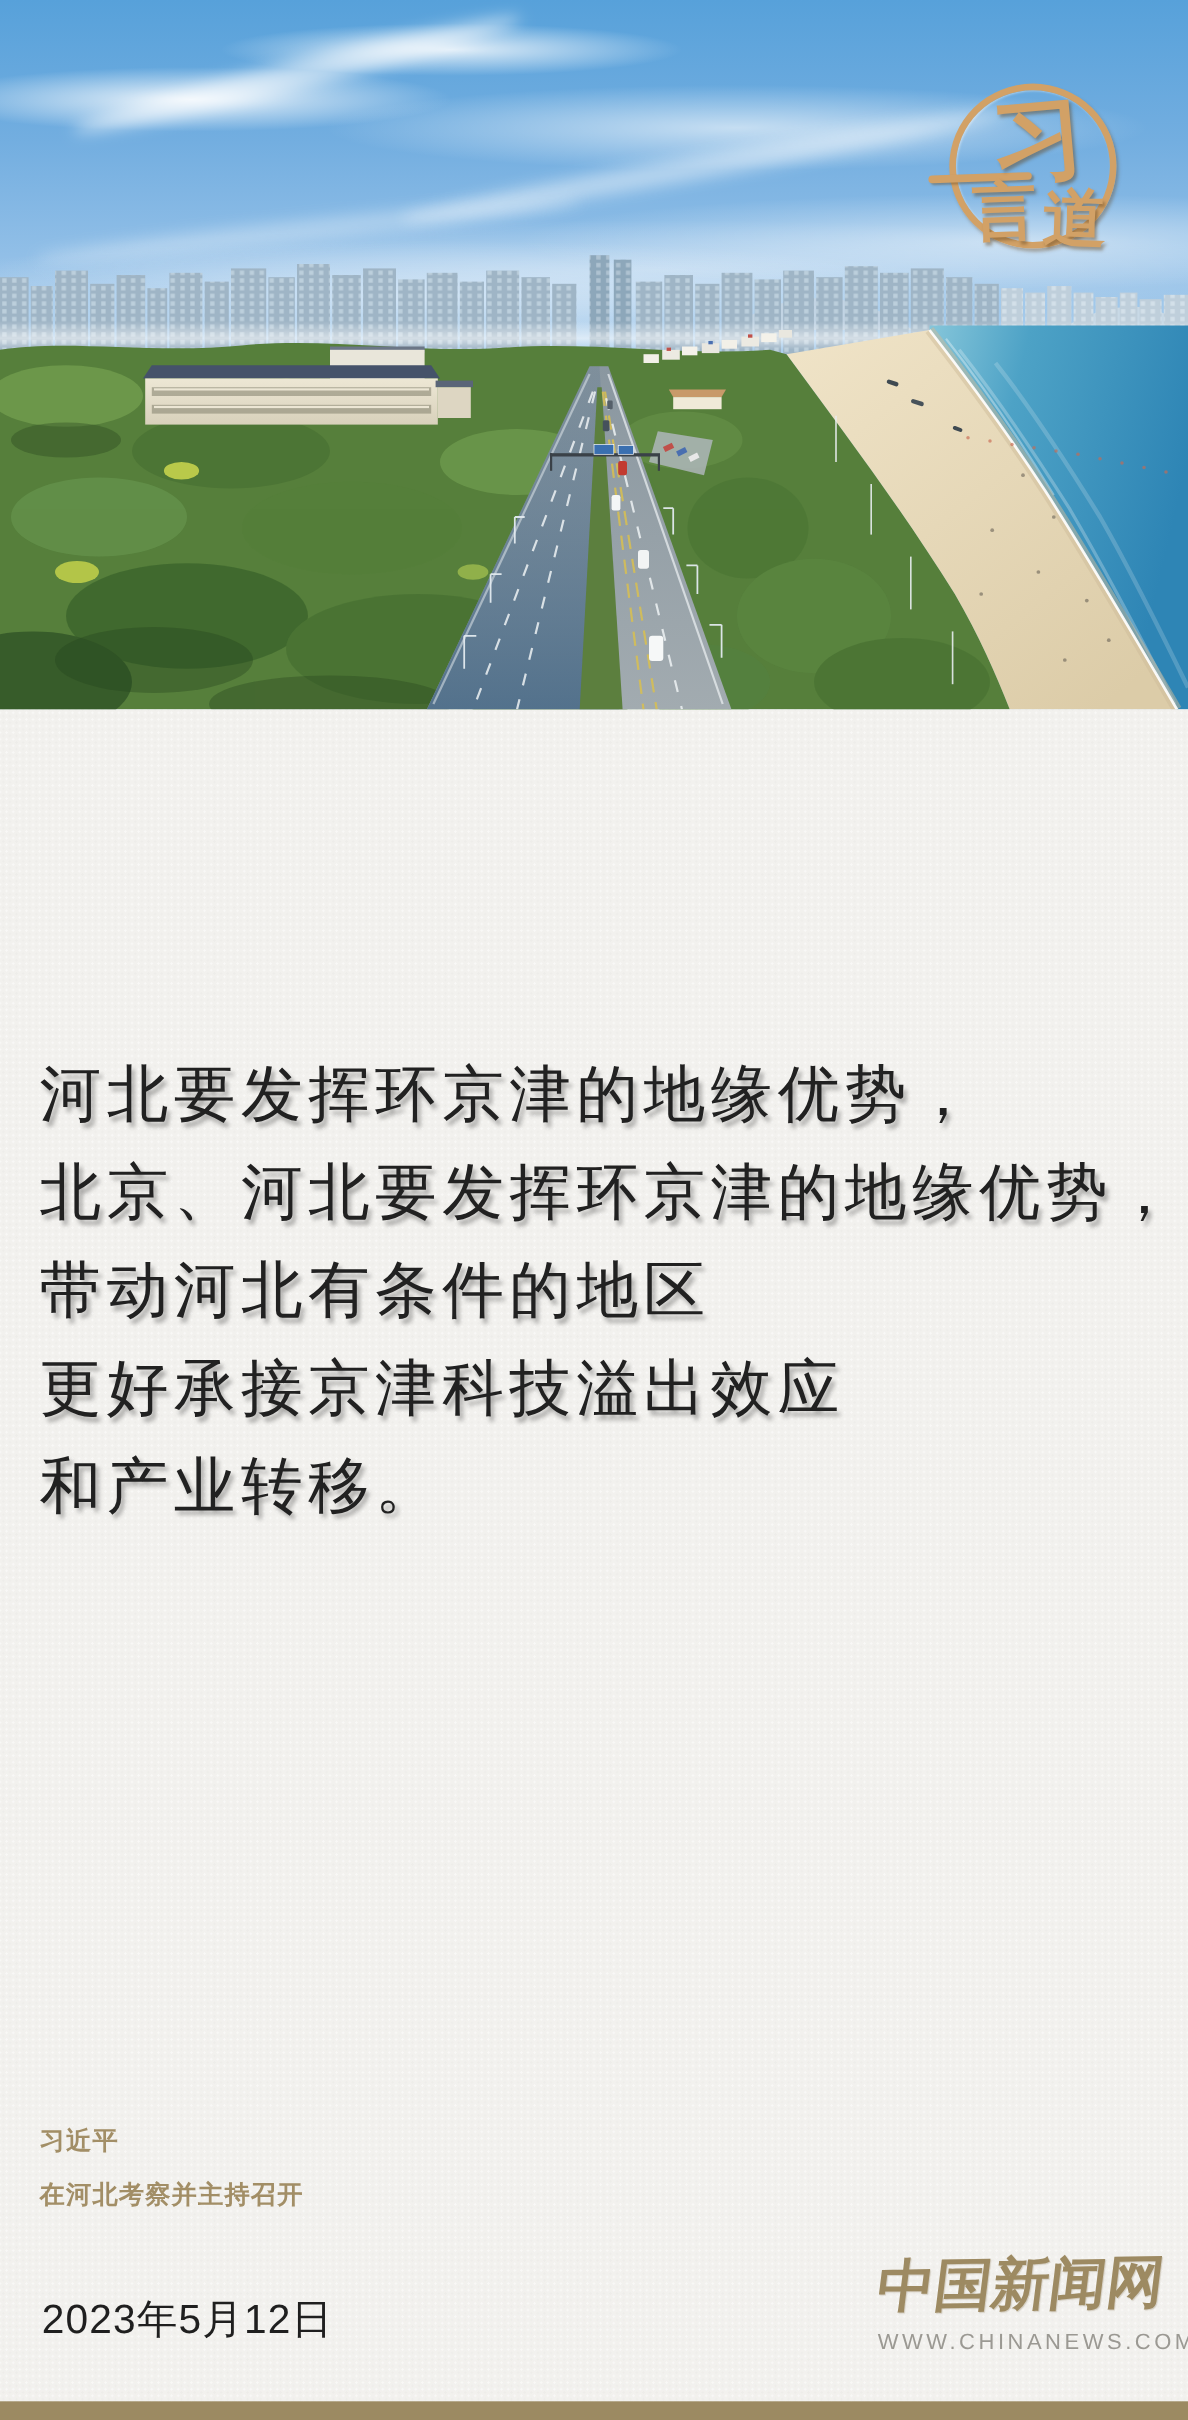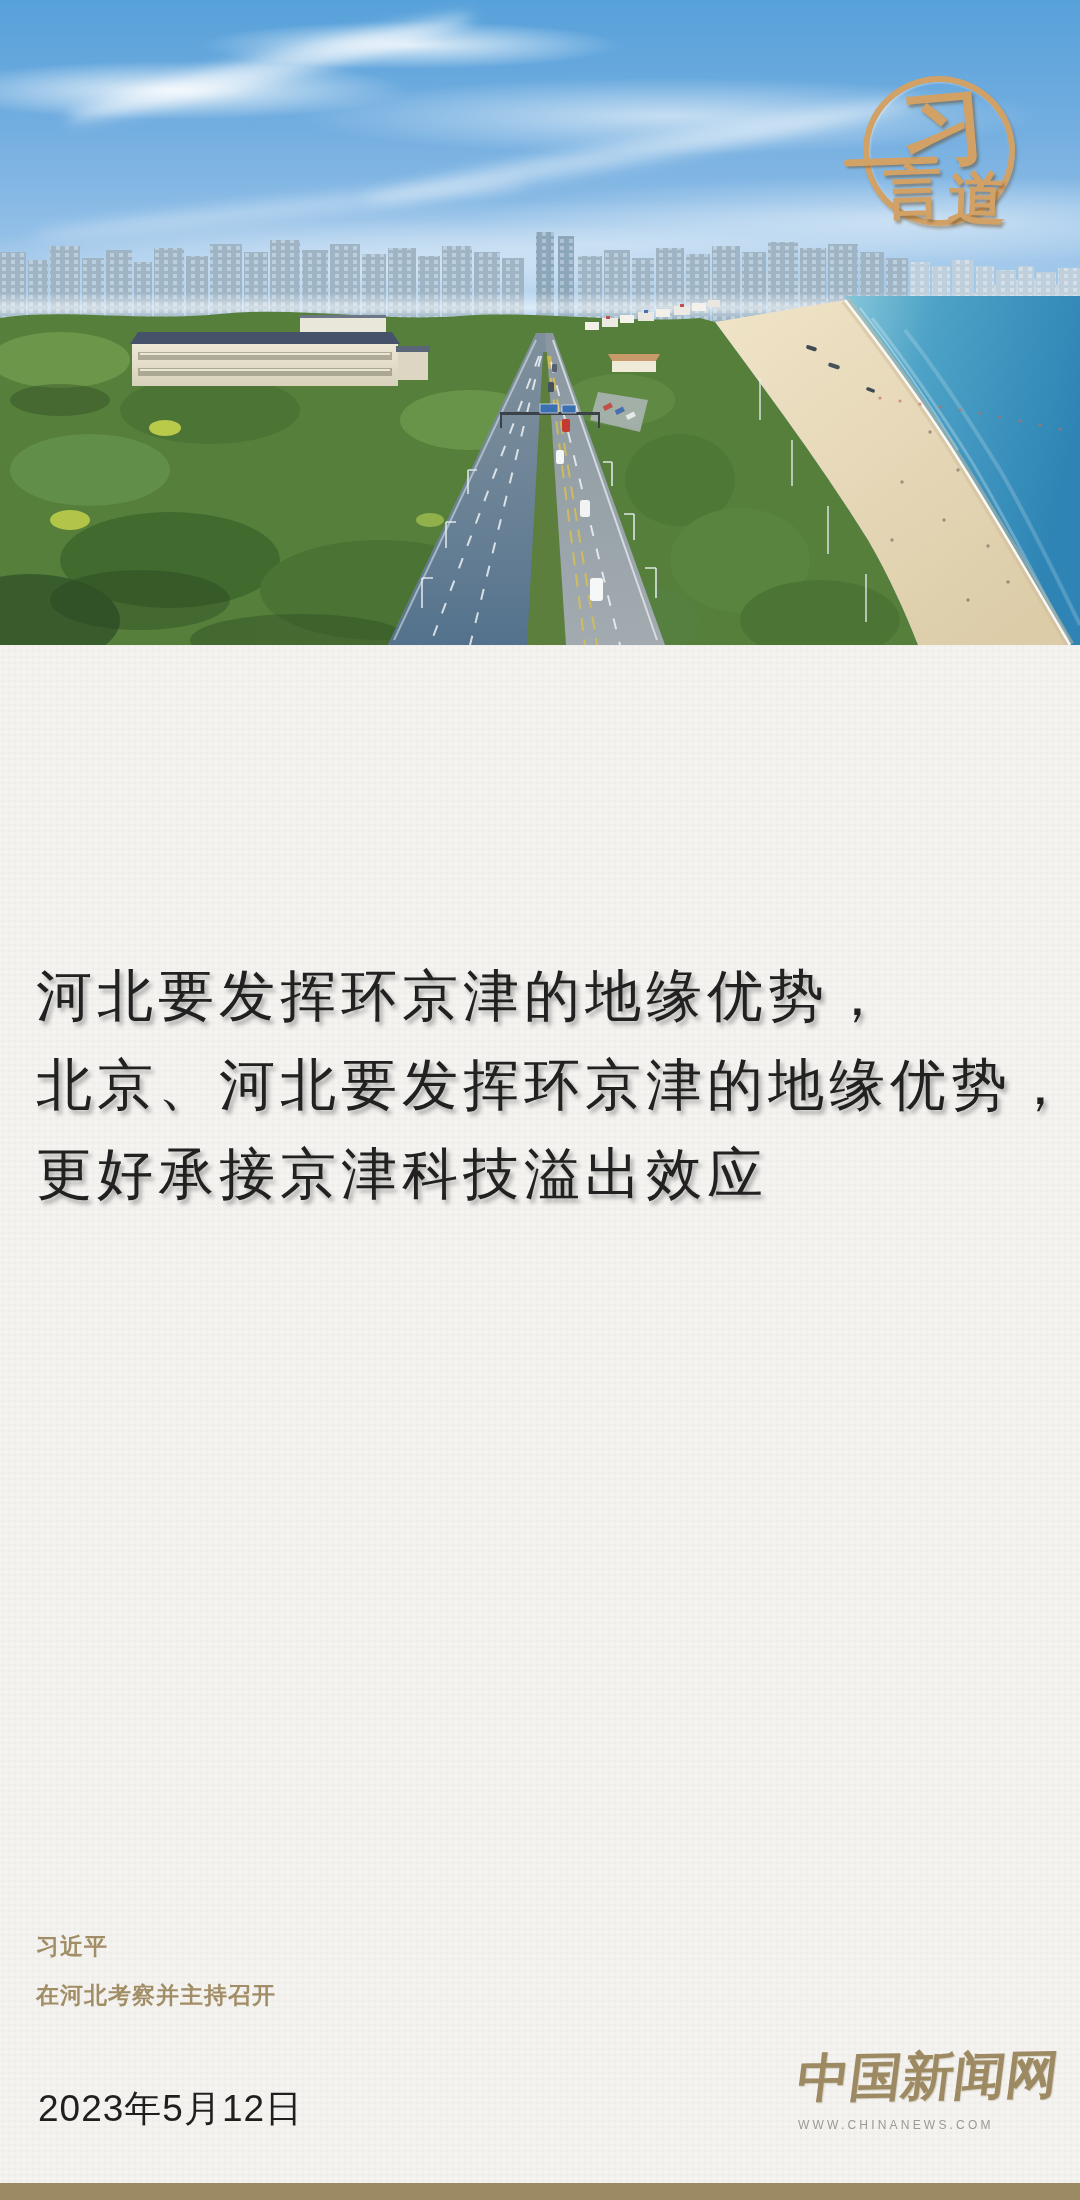--- a/index.html
+++ b/index.html
@@ -81,21 +81,21 @@
   .cns-logo{
     position:absolute; left:798px; top:2042px; width:260px; text-align:left;
   }
   .cns-text{
     font-family:"Liberation Serif","DejaVu Serif",serif;
     font-size:52px; font-weight:bold; color:#9d8a62;
     transform:skewX(-8deg) rotate(-1deg); display:inline-block;
     letter-spacing:0px; text-shadow:1px 1px 1px rgba(120,100,60,.25);
   }
   .cns-url{
-    margin-top:6px; font-size:12px; letter-spacing:3.2px; color:#9b9993;
+    margin-top:6px; font-size:20px; letter-spacing:3.2px; color:#9b9993;
   }
 
   
   .footer-bar{
     position:absolute; left:0; top:2183px; width:1080px; height:17px;
     background:#9c8a62;
   }
 </style>
 </head>
 <body>
@@ -364,21 +364,23 @@
       <div class="badge-bar"></div>
       <div class="badge-char badge-xi">习</div>
       <div class="badge-char badge-yan">言</div>
       <div class="badge-char badge-dao">道</div>
     </div>
   </div>
 
   <div class="quote">
     <div>河北要发挥环京津的地缘优势，</div>
     <div>北京、河北要发挥环京津的地缘优势，</div>
+    <div>带动河北有条件的地区</div>
     <div>更好承接京津科技溢出效应</div>
+    <div>和产业转移。</div>
   </div>
 
   <div class="attrib">
     <div>习近平</div>
     <div>在河北考察并主持召开</div>
   </div>
   <div class="date">2023年5月12日</div>
 
   <div class="cns-logo">
     <div class="cns-text">中国新闻网</div>

